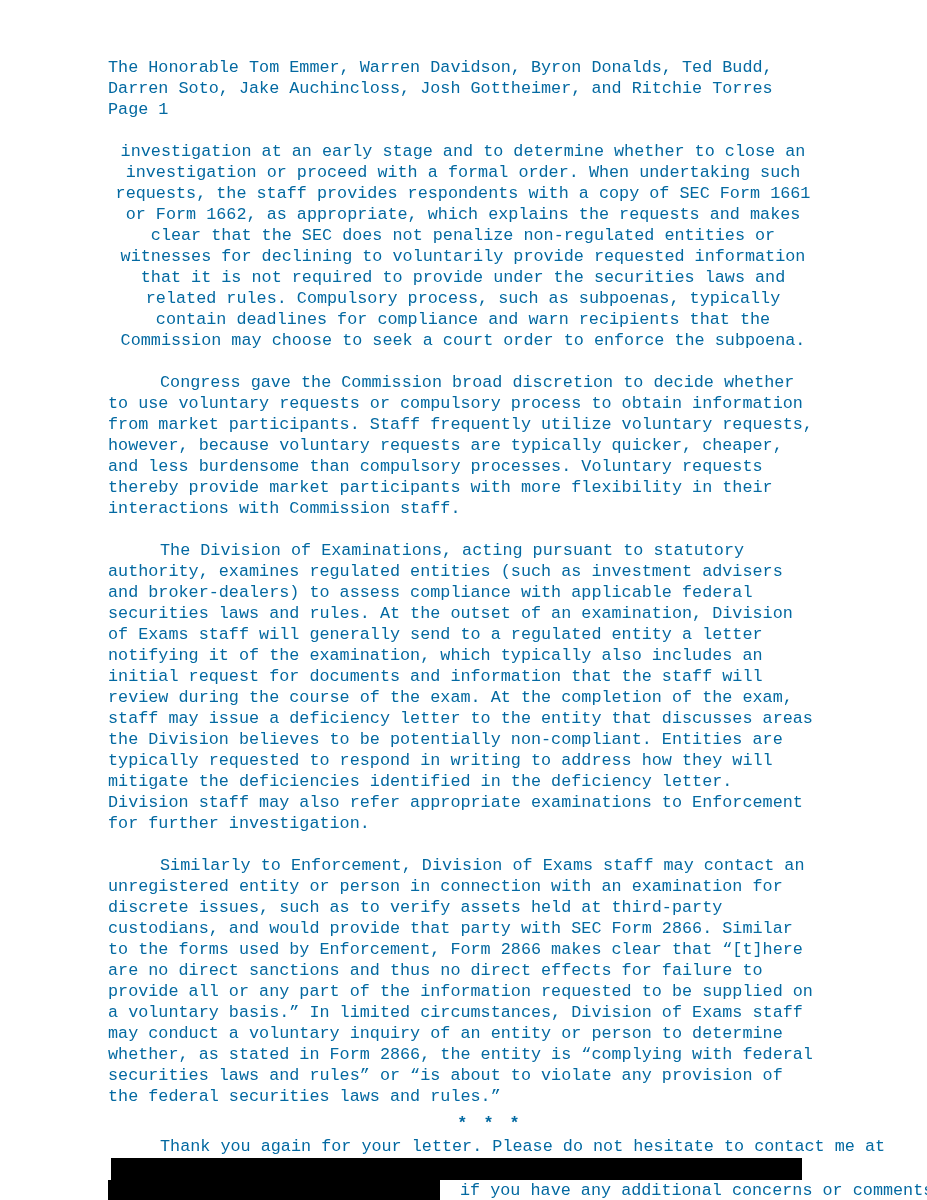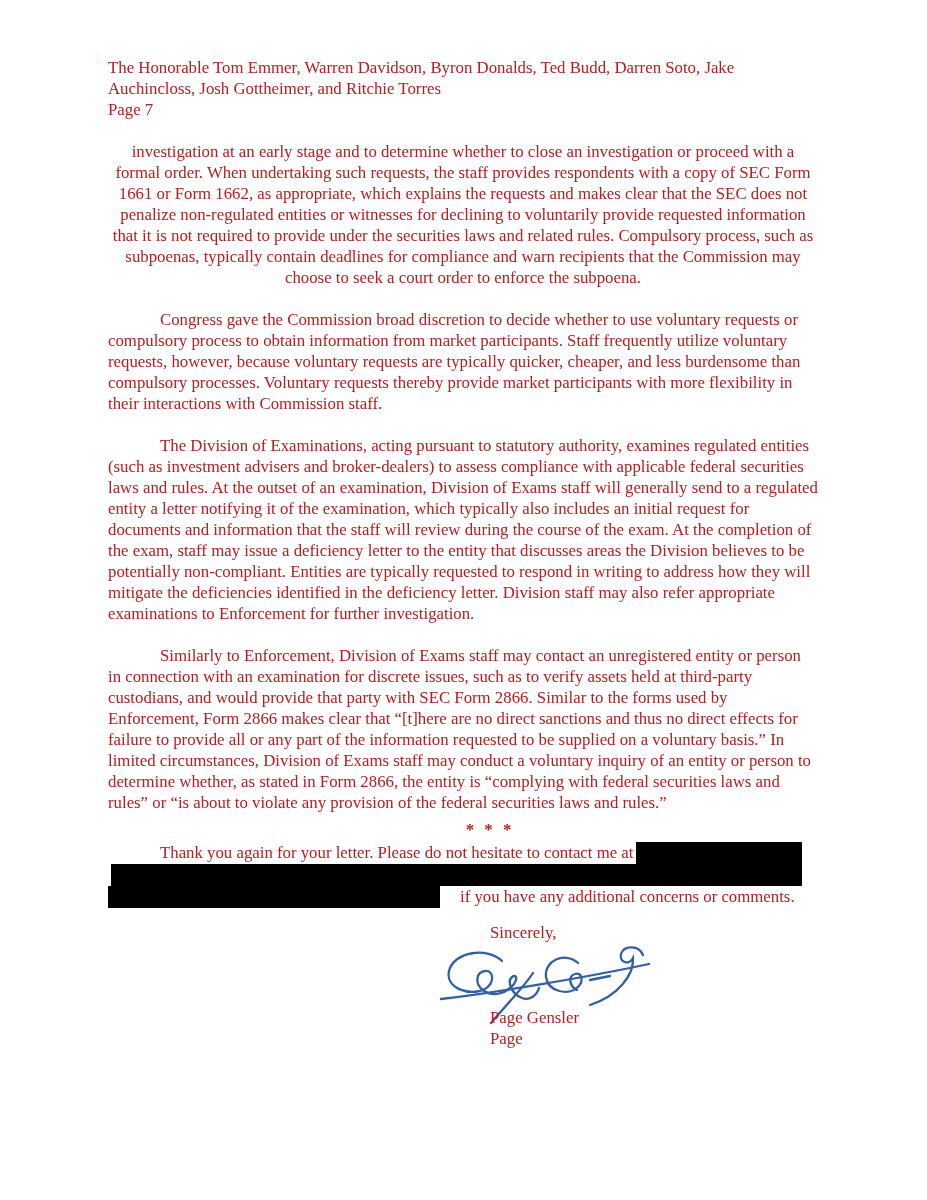--- a/index.html
+++ b/index.html
@@ -1,22 +1,22 @@
 <!DOCTYPE html>
 <html><head>
 <meta charset="utf-8">
 <style>
   html, body { margin: 0; padding: 0; background: #ffffff; }
   .page {
     position: relative;
     width: 927px;
     height: 1200px;
     background: #ffffff;
-    color: #b91c1c;
-    font-family: Liberation Serif, serif;
+    color: #0369a1;
+    font-family: Liberation Mono, monospace;
     font-size: 16.8px;
     line-height: 21px;
     overflow: hidden;
   }
   .content {
     position: absolute;
     left: 108px;
     top: 57px;
     width: 710px;
   }
@@ -49,21 +49,21 @@
   .sig-svg { display: block; margin: 4px 0 -40px 0; overflow: visible; }
 </style>
 </head>
 <body>
 
 <div class="page">
   <div class="content">
 
     <div class="header-block">
       <p>The Honorable Tom Emmer, Warren Davidson, Byron Donalds, Ted Budd, Darren Soto, Jake Auchincloss, Josh Gottheimer, and Ritchie Torres</p>
-      <p>Page 7</p>
+      <p>Page 1</p>
     </div>
 
     <p class="para no-indent">investigation at an early stage and to determine whether to close an investigation or proceed with a formal order. When undertaking such requests, the staff provides respondents with a copy of SEC Form 1661 or Form 1662, as appropriate, which explains the requests and makes clear that the SEC does not penalize non-regulated entities or witnesses for declining to voluntarily provide requested information that it is not required to provide under the securities laws and related rules. Compulsory process, such as subpoenas, typically contain deadlines for compliance and warn recipients that the Commission may choose to seek a court order to enforce the subpoena.</p>
     <p class="para">Congress gave the Commission broad discretion to decide whether to use voluntary requests or compulsory process to obtain information from market participants.  Staff frequently utilize voluntary requests, however, because voluntary requests are typically quicker, cheaper, and less burdensome than compulsory processes.  Voluntary requests thereby provide market participants with more flexibility in their interactions with Commission staff.</p>
     <p class="para">The Division of Examinations, acting pursuant to statutory authority, examines regulated entities (such as investment advisers and broker-dealers) to assess compliance with applicable federal securities laws and rules. At the outset of an examination, Division of Exams staff will generally send to a regulated entity a letter notifying it of the examination, which typically also includes an initial request for documents and information that the staff will review during the course of the exam. At the completion of the exam, staff may issue a deficiency letter to the entity that discusses areas the Division believes to be potentially non-compliant. Entities are typically requested to respond in writing to address how they will mitigate the deficiencies identified in the deficiency letter. Division staff may also refer appropriate examinations to Enforcement for further investigation.</p>
     <p class="para">Similarly to Enforcement, Division of Exams staff may contact an unregistered entity or person in connection with an examination for discrete issues, such as to verify assets held at third-party custodians, and would provide that party with SEC Form 2866. Similar to the forms used by Enforcement, Form 2866 makes clear that “[t]here are no direct sanctions and thus no direct effects for failure to provide all or any part of the information requested to be supplied on a voluntary basis.”  In limited circumstances, Division of Exams staff may conduct a voluntary inquiry of an entity or person to determine whether, as stated in Form 2866, the entity is “complying with federal securities laws and rules” or “is about to violate any provision of the federal securities laws and rules.”</p>
 
     <div class="separator">* * *</div>
 
     <div class="closing">

